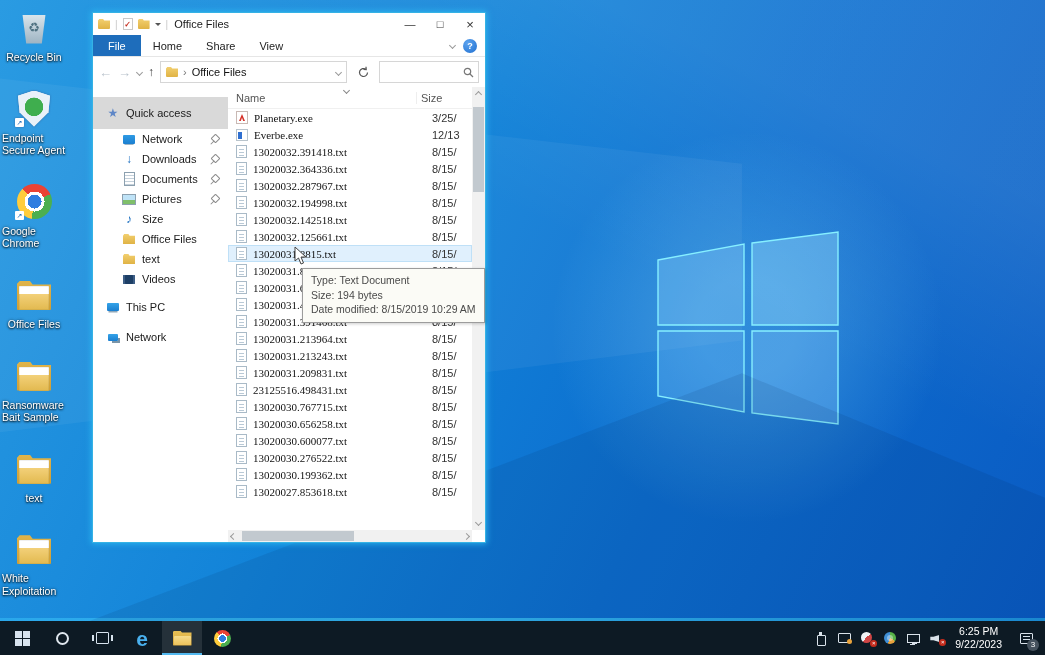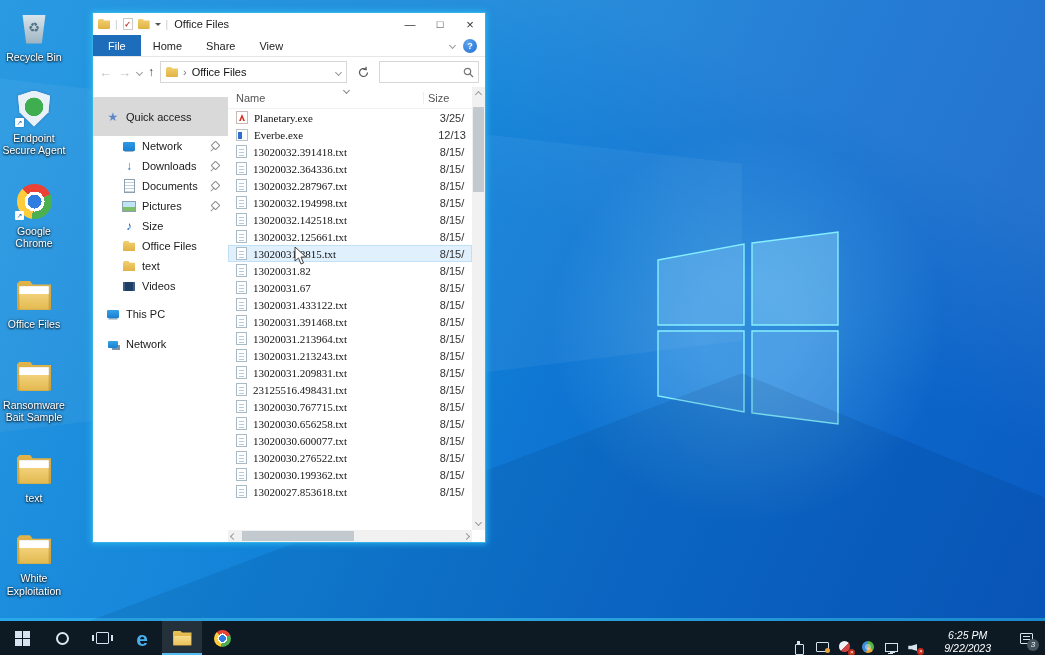--- a/index.html
+++ b/index.html
@@ -17,21 +17,21 @@
   .bottom-glow{position:absolute;left:0;right:0;bottom:34px;height:3px;
     background:linear-gradient(90deg,#2aa7ea,#35b9f2 40%,#1e95de);}
 
   
   .win-logo{position:absolute;left:648px;top:224px;width:200px;height:208px;}
 
   
   .desktop-icons{position:absolute;left:2px;top:8px;width:64px;display:flex;flex-direction:column;gap:25px;align-items:center;z-index:2;}
   .dsk-item{display:flex;flex-direction:column;align-items:center;gap:3px;width:64px;cursor:default;}
   .dsk-ic{width:42px;height:40px;position:relative;display:flex;align-items:center;justify-content:center;}
-  .dsk-label{color:#fff;font-size:10.5px;line-height:1.2;text-align:center;text-shadow:0 1px 2px rgba(0,0,0,.95),0 0 3px rgba(0,0,0,.6);}
+  .dsk-label{color:#fff;font-size:10.5px;line-height:1.2;text-shadow:0 1px 2px rgba(0,0,0,.95),0 0 3px rgba(0,0,0,.6);}
   .shortcut-badge{position:absolute;left:2px;bottom:2px;width:9px;height:9px;background:#fff;border-radius:1px;
     font-size:7px;line-height:9px;text-align:center;color:#1467b8;z-index:3;}
   .shortcut-badge::before{content:"\2197";}
   .recycle-bin-icon::before{content:"";width:26px;height:31px;
     background:linear-gradient(#dde8ee,#9db3c2);clip-path:polygon(6% 8%,94% 8%,80% 100%,20% 100%);}
   .recycle-bin-icon::after{content:"\267B";position:absolute;top:12px;left:0;right:0;text-align:center;font-size:13px;color:#4f7181;}
   .shield-agent-icon{filter:drop-shadow(0 0 1px #2f6fae);}
   .shield-agent-icon::before{content:"";width:32px;height:36px;
     background:radial-gradient(circle at 50% 44%,#3fae4e 0 9px,#e9f1f8 9.5px),linear-gradient(#f4f8fb,#c9d9e8);
     clip-path:polygon(50% 0,100% 14%,95% 60%,50% 100%,5% 60%,0 14%);}
@@ -75,21 +75,21 @@
   .nav-up{font-size:12px;color:#3a3a3a;}
   .addr-box{flex:1;height:22px;border:1px solid #d6d6d6;display:flex;align-items:center;gap:5px;padding:0 5px;}
   .crumb-sep{color:#777;font-size:11px;}
   .addr-text{flex:1;color:#111;}
   .refresh-btn{width:20px;height:20px;display:flex;align-items:center;justify-content:center;}
   .search-box{width:100px;height:22px;border:1px solid #d6d6d6;display:flex;align-items:center;padding:0 4px;}
   .search-box input{border:none;outline:none;flex:1;width:50px;font-size:11px;font-family:"Liberation Sans",sans-serif;}
 
   .win-body{flex:1;display:flex;min-height:0;}
   .sidebar{width:135px;flex:none;padding-top:10px;overflow:hidden;}
-  .sb-row{height:39px;display:flex;align-items:center;gap:6px;padding-left:13px;cursor:default;}
+  .sb-row{height:32px;display:flex;align-items:center;gap:6px;padding-left:13px;cursor:default;}
   .sb-row.selected{background:#d9d9d9;}
   .sb-item{height:20px;display:flex;align-items:center;gap:6px;padding-left:29px;padding-right:8px;cursor:default;}
   .sb-root{height:24px;display:flex;align-items:center;gap:6px;padding-left:13px;margin-top:6px;cursor:default;}
   .sb-ic{width:14px;height:14px;flex:none;display:flex;align-items:center;justify-content:center;position:relative;}
   .sb-label{white-space:nowrap;color:#1a1a1a;}
   .pin-icon{margin-left:auto;position:relative;width:10px;height:10px;flex:none;}
   .pin-icon::before{content:"";position:absolute;right:1px;top:1px;width:5px;height:5px;border:1px solid #8a8a8a;border-radius:1px;transform:rotate(45deg);}
   .pin-icon::after{content:"";position:absolute;left:0;bottom:1px;width:5px;height:1px;background:#8a8a8a;transform:rotate(-45deg);}
   .star-icon::before{content:"\2605";color:#5f87c7;font-size:12px;line-height:1;}
   .desktop-icon::before{content:"";width:12px;height:9px;background:linear-gradient(#2e9ae4,#1b7fd0);border-radius:1px;box-shadow:0 2.5px 0 -1.5px #9fb6c6;}
@@ -100,30 +100,30 @@
     background:linear-gradient(180deg,#bfe3f7 0 55%,#7fbf6a 55%);}
   .music-icon::before{content:"\266A";color:#1b6fc0;font-size:12px;line-height:1;}
   .sb-ic.folder-icon::before{content:"";width:12px;height:10px;background:linear-gradient(#f2cf6f,#e0b345);
     clip-path:polygon(0 100%,0 18%,10% 0,45% 0,55% 18%,100% 18%,100% 100%);}
   .videos-icon::before{content:"";width:12px;height:9px;background:#1d3f66;border-radius:1px;
     box-shadow:inset 2px 0 0 #3c5d85, inset -2px 0 0 #3c5d85;}
   .this-pc-icon::before{content:"";width:12px;height:8px;border-radius:1px;background:linear-gradient(#35a3e8,#1b7fd0);box-shadow:0 3px 0 -1.5px #8fa8ba;}
   .network-icon::before{content:"";width:10px;height:7px;background:linear-gradient(#35a3e8,#1b7fd0);border-radius:1px;box-shadow:3px 3px 0 -1px #7b95a8;}
 
   .file-pane{flex:1;position:relative;display:flex;flex-direction:column;min-width:0;}
-  .col-headers{height:22px;display:flex;align-items:center;flex:none;position:relative;padding-right:22px;border-bottom:1px solid #f0f0f0;}
+  .col-headers{height:22px;display:flex;align-items:center;flex:none;position:relative;padding-right:29px;border-bottom:1px solid #f0f0f0;}
   .col-name{flex:1;padding-left:8px;color:#555;}
   .col-date{width:40px;color:#555;border-left:1px solid #eee;padding-left:4px;}
   .sort-chevron{position:absolute;left:45%;top:1px;width:5px;height:5px;border-right:1px solid #888;border-bottom:1px solid #888;transform:rotate(45deg);}
   .rows{flex:1;overflow:hidden;padding-right:13px;}
   .row{height:17px;display:flex;align-items:center;padding-left:8px;cursor:default;}
   .row.hovered{background:#e0f0fd;box-shadow:inset 0 0 0 1px #bfe0f7;}
   .fic{width:13px;height:14px;flex:none;margin-right:6px;display:flex;align-items:center;justify-content:center;position:relative;}
   .fname{flex:1;white-space:nowrap;overflow:hidden;color:#111;font-family:Liberation Serif, serif;}
-  .fdate{width:40px;flex:none;color:#333;white-space:nowrap;overflow:hidden;text-align:center;}
+  .fdate{width:40px;flex:none;color:#333;white-space:nowrap;overflow:hidden;}
   .txt-icon{width:11px;height:13px;border:1px solid #a9bac7;background:#fff;position:relative;}
   .txt-icon::before{content:"";position:absolute;left:2px;top:3px;right:2px;height:7px;
     background:repeating-linear-gradient(180deg,#b9c9d6 0 1px,transparent 1px 3px);}
   .pdf-app-icon{width:12px;height:13px;background:#fff;border:1px solid #c9b9b4;position:relative;}
   .pdf-app-icon::before{content:"";position:absolute;inset:2px;background:#d6332a;clip-path:polygon(50% 0,100% 100%,70% 100%,50% 55%,30% 100%,0 100%);}
   .app-icon{width:12px;height:12px;background:#fff;border:1px solid #b9c4cc;position:relative;}
   .app-icon::before{content:"";position:absolute;left:1px;top:2px;width:4px;height:7px;background:#2f6fd0;}
 
   .vscroll{position:absolute;top:0;right:0;bottom:12px;width:13px;background:#f1f1f1;z-index:3;}
   .vs-up,.vs-down{position:absolute;left:0;width:13px;height:13px;display:flex;align-items:center;justify-content:center;}
@@ -160,21 +160,21 @@
   .edge-glyph{font-size:21px;font-weight:bold;color:#49b0ee;line-height:1;}
   .tb-folder{width:19px;height:15px;position:relative;}
   .tb-folder::before{content:"";position:absolute;inset:0;background:linear-gradient(#e8c054,#d8a83e);border-radius:1px;
     clip-path:polygon(0 100%,0 12%,8% 0,40% 0,50% 14%,100% 14%,100% 100%);}
   .tb-folder::after{content:"";position:absolute;left:1px;bottom:1px;right:1px;height:9px;background:linear-gradient(#f6dc8c,#ecc25c);border-radius:1px;}
   .tb-chrome{width:17px;height:17px;border-radius:50%;
     background:
       radial-gradient(circle,#2f7de0 0 3.5px,#fff 3.5px 5px,transparent 5px),
       conic-gradient(from -45deg,#ea4335 0 110deg,#4caf50 110deg 235deg,#ffcd3c 235deg 360deg);}
 
-  .tb-right{margin-left:auto;display:flex;align-items:flex-end;gap:18px;padding-right:6px;font-style:italic;}
+  .tb-right{margin-left:auto;display:flex;align-items:center;gap:7px;padding-right:6px;}
   .tray-ic{width:16px;height:16px;position:relative;flex:none;}
   .usb-icon::before{content:"";position:absolute;left:4px;top:5px;width:7px;height:9px;border:1px solid #d9e2ea;border-radius:1px;}
   .usb-icon::after{content:"";position:absolute;left:6px;top:2px;width:3px;height:3px;background:#d9e2ea;}
   .display-status-icon::before{content:"";position:absolute;left:2px;top:3px;width:11px;height:8px;border:1px solid #d9e2ea;border-radius:1px;}
   .display-status-icon::after{content:"";position:absolute;right:0;bottom:2px;width:5px;height:5px;border-radius:50%;background:#e8a33d;}
   .security-error-icon::before{content:"";position:absolute;left:2px;top:2px;width:11px;height:11px;border-radius:50%;
     background:linear-gradient(135deg,#f0f3f5 50%,#cf4545 50%);}
   .security-error-icon::after{content:"\D7";position:absolute;right:-2px;bottom:-1px;width:7px;height:7px;border-radius:50%;background:#c42b1c;color:#fff;font-size:6px;line-height:7px;text-align:center;}
   .globe-agent-icon::before{content:"";position:absolute;left:2px;top:2px;width:12px;height:12px;border-radius:50%;
     background:conic-gradient(#58b347 0 120deg,#e8a33d 120deg 200deg,#3f8fd6 200deg 360deg);}
@@ -543,20 +543,25 @@
           <span class="vs-thumb"></span>
           <span class="vs-down">
               <span class="chev lite"></span>
             </span>
         </div>
       </div>
     </div>
 
   </div>
 
+  <div class="tooltip">
+    <div>Type: Text Document</div>
+    <div>Size: 194 bytes</div>
+    <div>Date modified: 8/15/2019 10:29 AM</div>
+  </div>
 
   <svg class="cursor" width="13" height="19" viewBox="0 0 13 19">
     <path d="M1 1 L1 15 L4.5 12 L7 18 L9.5 17 L7 11 L12 11 Z" fill="#fff" stroke="#444" stroke-width="1"></path>
   </svg>
 
   <div class="taskbar">
     <div class="tb-left">
       <div class="tb-btn">
           <span class="start-glyph"></span>
         </div>

